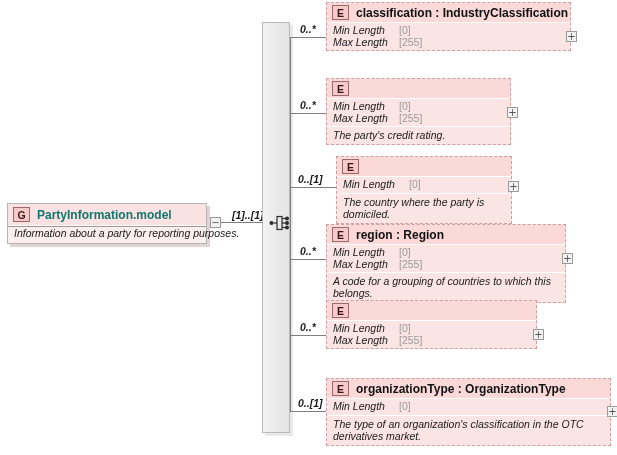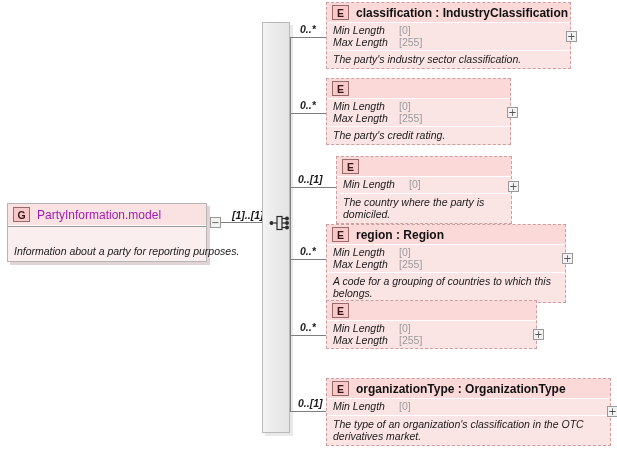--- a/index.html
+++ b/index.html
@@ -42,28 +42,28 @@
     box-shadow: 3px 3px 0 0 rgba(190,160,160,0.45);
   }
   .group-head {
     display: flex;
     align-items: center;
     padding: 3px 5px 3px 5px;
     background: #fbe2e2;
     border-bottom: 1px solid #ffffff;
   }
   .group-body {
-    padding: 18px 6px 4px 6px;
+    padding: 0 6px 4px 6px;
     background: #fbeeee;
     border-top: 1px solid #9a9a9a;
   }
   .group-title {
     font-size: 12px;
-    font-weight: normal;
-    color: #a21caf;
+    font-weight: bold;
+    color: #0f766e;
     margin-left: 7px;
     letter-spacing: 0px;
   }
   .annot {
     font-size: 10.5px;
     font-style: italic;
     color: #1a1a1a;
     white-space: nowrap;
   }
 
@@ -234,21 +234,20 @@
     <div class="elem-facets">
       <div class="facet-row">
         <span class="facet-name">Min Length</span>
         <span class="facet-val">[0]</span>
       </div>
       <div class="facet-row">
         <span class="facet-name">Max Length</span>
         <span class="facet-val">[255]</span>
       </div>
     </div>
-    <div class="elem-annot">The party's industry sector classification.</div>
   </div>
   <div class="toggle" style="left:566px; top:31px;">+</div>
 
   <div class="elem" style="left:326px; top:78px; width:185px;">
     <div class="elem-head">
       <span class="badge">E</span>
     </div>
     <div class="elem-facets">
       <div class="facet-row">
         <span class="facet-name">Min Length</span>

